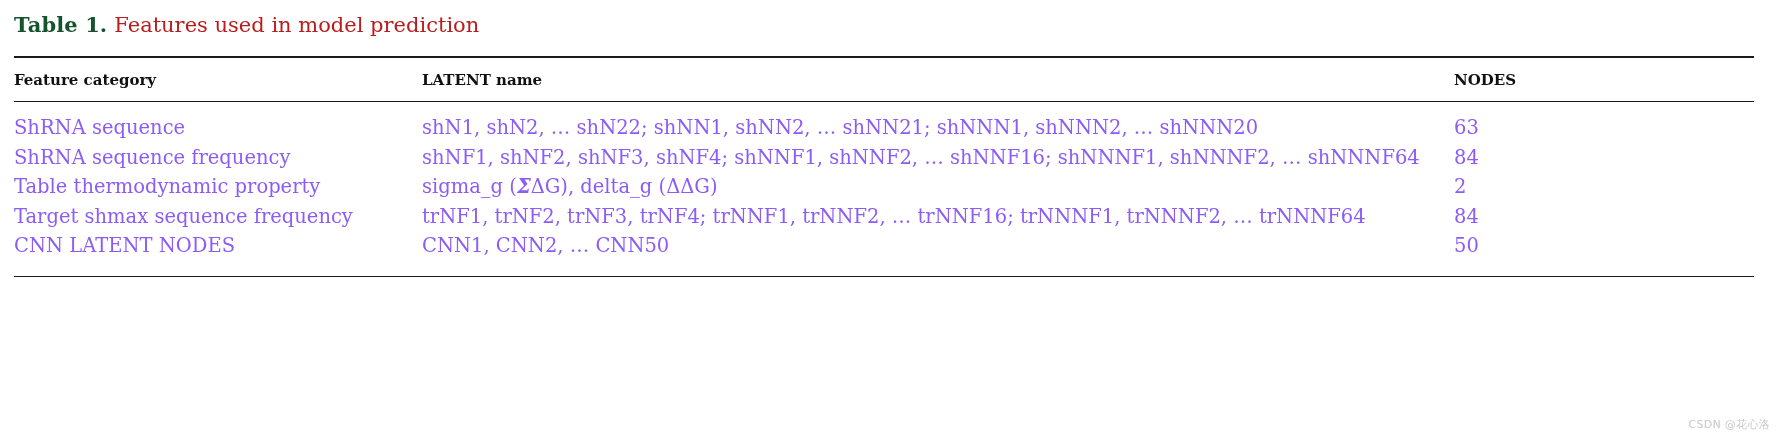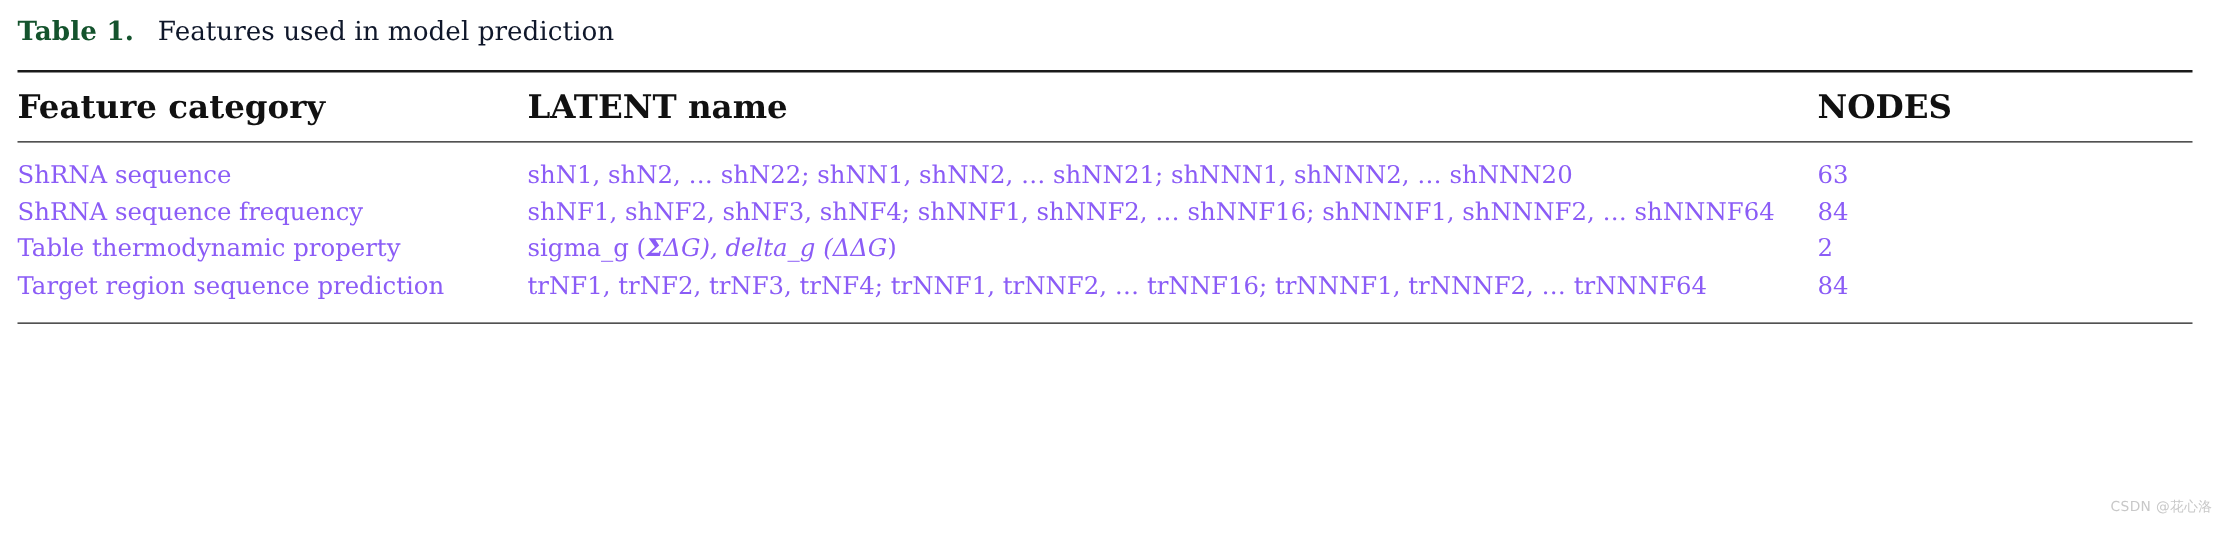--- a/index.html
+++ b/index.html
@@ -27,22 +27,22 @@
     font-size: 21px;
     line-height: 30px;
     white-space: nowrap;
   }
   .caption-label {
     font-weight: bold;
     color: #14532d;
     letter-spacing: 0.1px;
   }
   .caption-text {
-    color: #0f172a;
-    margin-left: 19px;
+    color: #b91c1c;
+    margin-left: 7px;
   }
   .rule-top {
     border-top: 2.4px solid #1a1a1a;
     margin-top: 4px;
   }
   .rule-mid {
     border-top: 1.4px solid #1a1a1a;
   }
   .rule-bottom {
     border-top: 1.4px solid #1a1a1a;
@@ -53,21 +53,21 @@
     border-collapse: collapse;
     table-layout: fixed;
   }
   table.features col.c-cat { width: 408px; }
   table.features col.c-name { width: 1032px; }
   table.features col.c-num { width: 300px; }
 
   table.features th {
     text-align: left;
     font-weight: bold;
-    font-size: 26px;
+    font-size: 15px;
     color: #111111;
     padding: 13px 0 12px 0;
     vertical-align: bottom;
     white-space: nowrap;
   }
   th.num-head {
     text-align: left;
     padding-left: 10px;
   }
   table.features td {
@@ -75,30 +75,29 @@
     line-height: 29.5px;
     color: #8b5cf6;
     padding: 0;
     vertical-align: top;
     white-space: nowrap;
   }
   tbody tr:first-child td { padding-top: 11px; }
   tbody tr:last-child td { padding-bottom: 11px; }
   td.num { padding-left: 10px; }
   .greek {
-    font-style: italic;
   }
   .greek-bold {
     font-style: italic;
     font-weight: bold;
   }
   .watermark {
     position: absolute;
     right: 10px;
-    bottom: 21px;
+    bottom: 2px;
     font-size: 11px;
     color: #c8c8c8;
     font-family: "DejaVu Sans", "Liberation Sans", sans-serif;
     letter-spacing: 0.3px;
     white-space: nowrap;
     text-align: center;
   }
 </style>
 </head>
 <body>
@@ -144,23 +143,28 @@
         <td>ShRNA sequence frequency</td>
         <td>shNF1, shNF2, shNF3, shNF4; shNNF1, shNNF2, … shNNF16; shNNNF1, shNNNF2, … shNNNF64</td>
         <td class="num">84</td>
       </tr>
       <tr>
         <td>Table thermodynamic property</td>
         <td><span>sigma_g (</span><span class="greek-bold">Σ</span><span class="greek">ΔG), delta_g (</span><span class="greek">ΔΔG</span><span>)</span></td>
         <td class="num">2</td>
       </tr>
       <tr>
-        <td>Target region sequence prediction</td>
+        <td>Target shmax sequence frequency</td>
         <td>trNF1, trNF2, trNF3, trNF4; trNNF1, trNNF2, … trNNF16; trNNNF1, trNNNF2, … trNNNF64</td>
         <td class="num">84</td>
+      </tr>
+      <tr>
+        <td>CNN LATENT NODES</td>
+        <td>CNN1, CNN2, … CNN50</td>
+        <td class="num">50</td>
       </tr>
     </tbody>
   </table>
 
   <div class="rule-bottom"></div>
 </div>
 
 <div class="watermark">CSDN @花心洛</div>
 
 </body></html>

